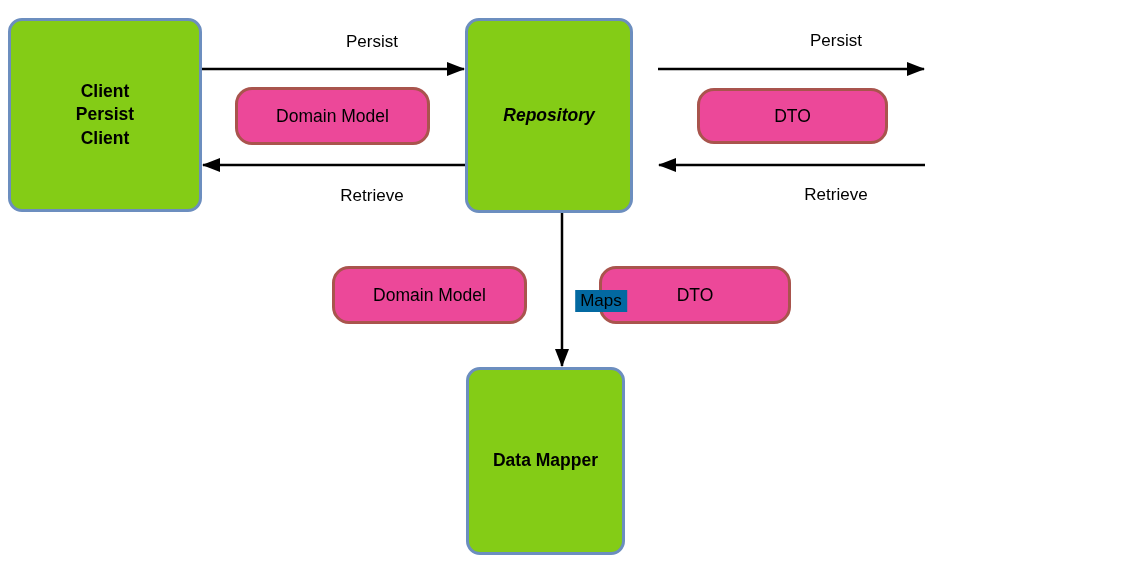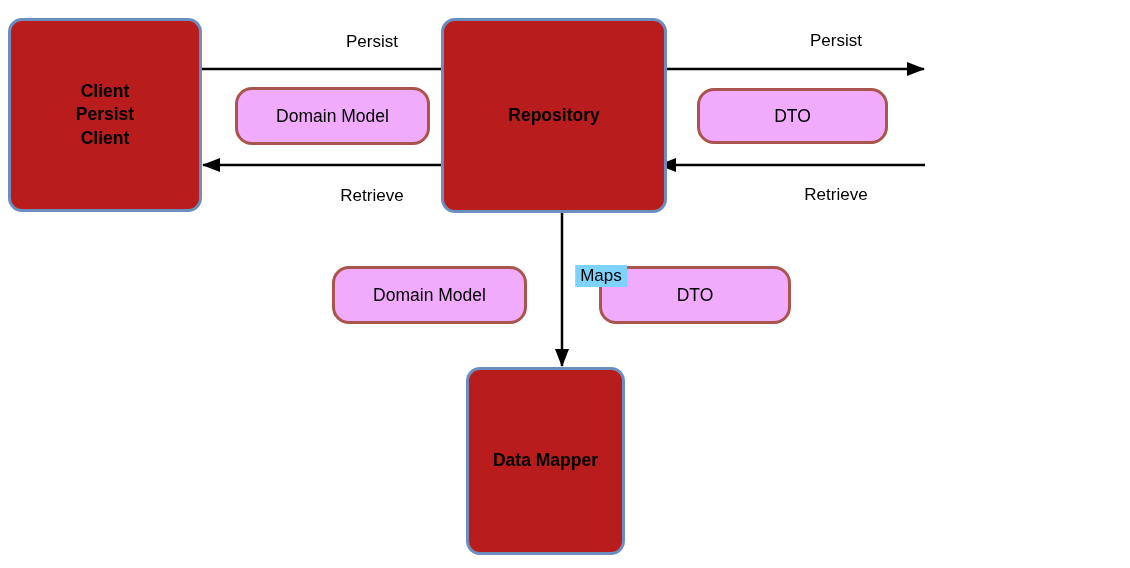--- a/index.html
+++ b/index.html
@@ -9,41 +9,41 @@
     height: 568px;
     background: #ffffff;
     font-family: "Liberation Sans", sans-serif;
     color: #000000;
     overflow: hidden;
   }
   svg.edges { position: absolute; left: 0; top: 0; width: 1130px; height: 568px; }
 
   .node {
     position: absolute;
-    background: #b91c1c;
+    background: #84cc16;
     border: 3px solid #6c8ebf;
     border-radius: 14px;
     box-sizing: border-box;
     display: flex;
     align-items: center;
     justify-content: center;
     text-align: center;
     font-weight: bold;
     font-size: 17.5px;
     line-height: 1.35;
   }
   .node-client      { left: 8px;   top: 18px;  width: 194px; height: 194px; }
-  .node-repository  { left: 441px; top: 18px;  width: 226px; height: 195px; }
+  .node-repository  { left: 465px; top: 18px;  width: 168px; height: 195px; font-style: italic; }
   .node-datasource  { left: 925px; top: 18px;  width: 193px; height: 194px; }
   .node-datamapper  { left: 466px; top: 367px; width: 159px; height: 188px; }
   .node .line { display: block; }
 
   .pill {
     position: absolute;
-    background: #f0abfc;
+    background: #ec4899;
     border: 3.5px solid #a9544d;
     border-radius: 17px;
     box-sizing: border-box;
     display: flex;
     align-items: center;
     justify-content: center;
     font-size: 17.5px;
   }
   .pill-top-left  { left: 235px; top: 87px;  width: 195px; height: 58px; }
   .pill-top-right { left: 697px; top: 88px;  width: 191px; height: 56px; }
@@ -54,21 +54,21 @@
     position: absolute;
     transform: translate(-50%, -50%);
     font-size: 17px;
     white-space: nowrap;
     margin-left: 39px;
   }
   .lbl-persist-left  { left: 333px; top: 42px; }
   .lbl-retrieve-left { left: 333px; top: 196px; }
   .lbl-persist-right { left: 797px; top: 41px; }
   .lbl-retrieve-right{ left: 797px; top: 195px; }
-  .lbl-maps          { left: 562px; top: 276px; background: #7dd3fc; padding: 1px 5px; }
+  .lbl-maps          { left: 562px; top: 301px; background: #0369a1; padding: 1px 5px; }
 </style>
 </head>
 <body>
 
 <div class="canvas">
 
   <svg class="edges" viewBox="0 0 1130 568">
     <defs>
       <marker id="arrowhead" markerUnits="userSpaceOnUse" markerWidth="18" markerHeight="14" refX="17" refY="7" orient="auto">
         <path d="M0,0 L18,7 L0,14 Z" fill="#000000"></path>

